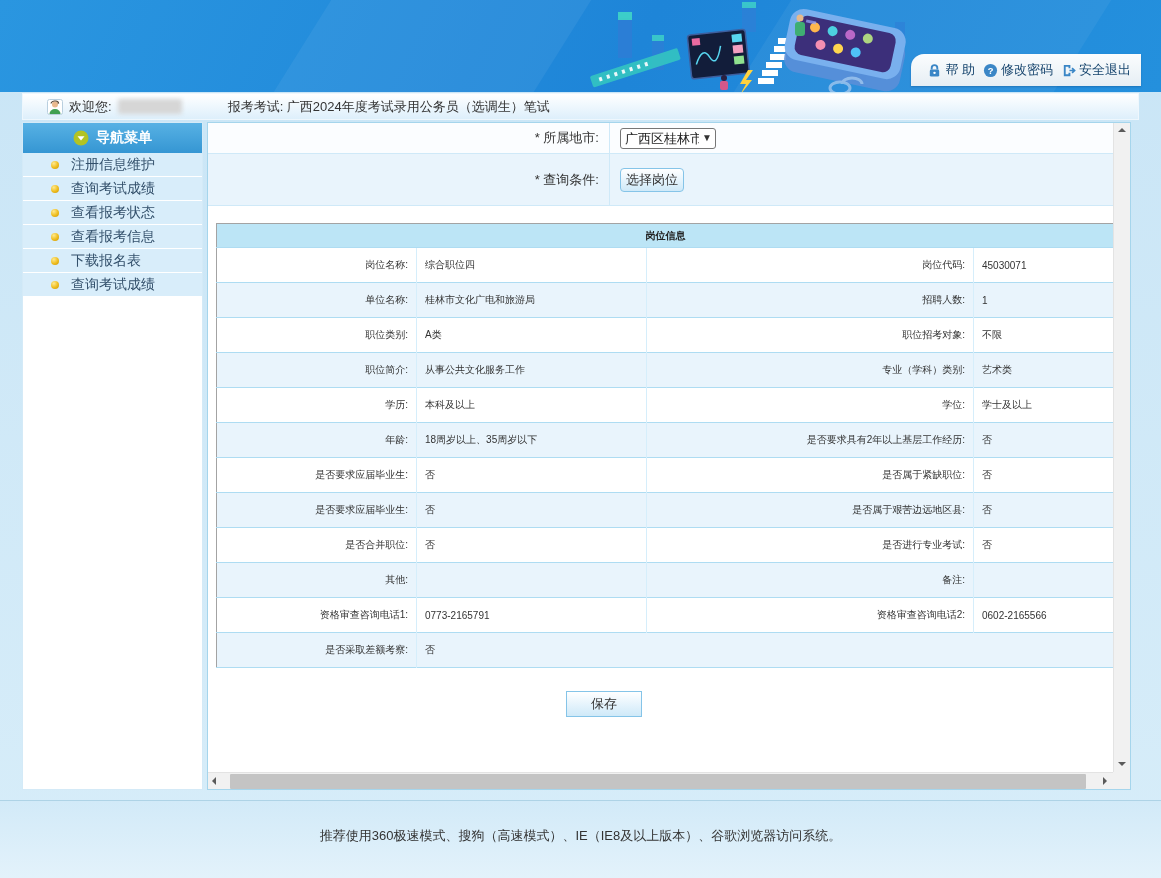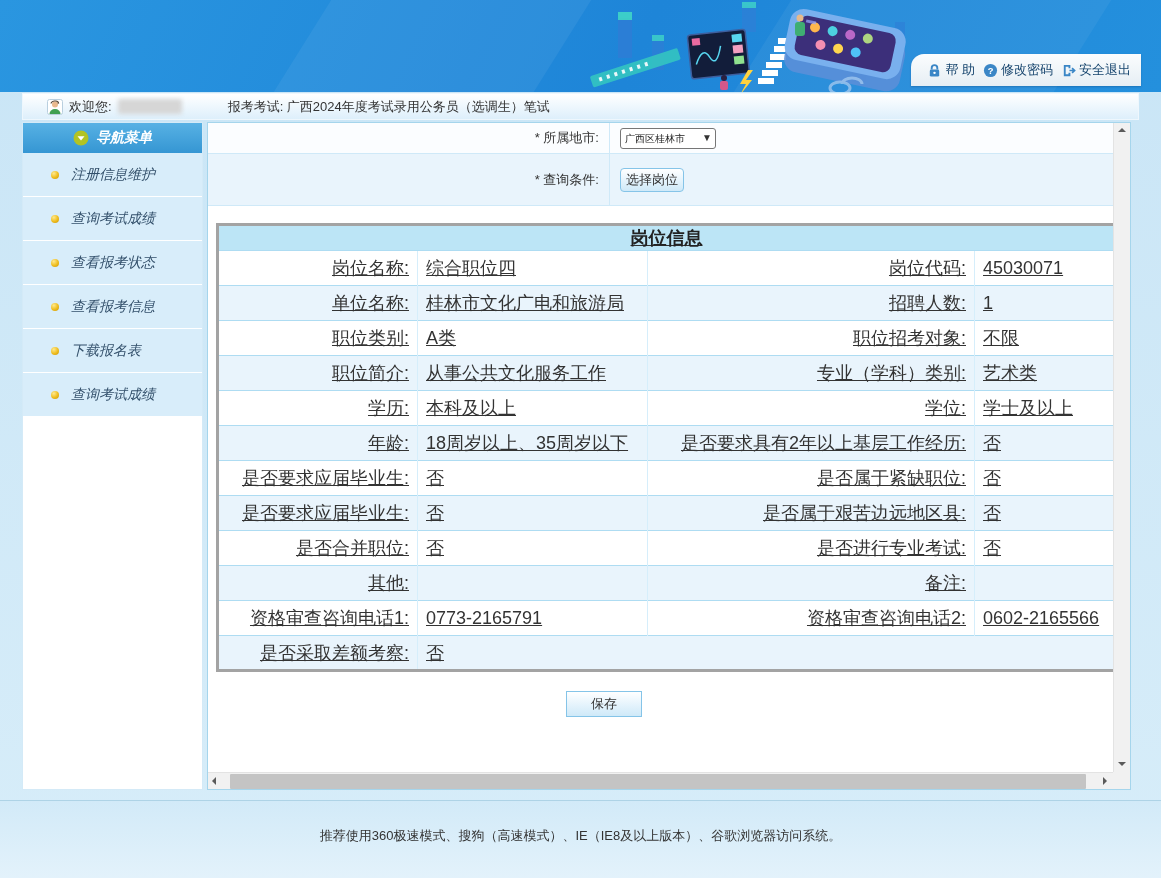--- a/index.html
+++ b/index.html
@@ -52,30 +52,30 @@
   .welcome-label { margin-right:6px; }
   .username-mask {
     width:64px; height:15px; background:#d6d6d6; border-radius:2px;
     filter:blur(2px); margin-right:46px;
   }
   .exam-info { color:#333; }
 
   
   .sidebar {
     position:absolute; left:22px; top:122px; width:181px; height:668px;
-    background:#ffffff; border:1px solid #d4eaf7;font-style:italic;
+    background:#ffffff; border:1px solid #d4eaf7;
   }
   .nav-header {
     height:30px; background:linear-gradient(180deg,#57b1e4 0%,#3596d3 100%);
     display:flex; align-items:center; justify-content:center; gap:7px;
     color:#fff; font-size:14px; font-weight:bold; cursor:pointer;
   }
   .nav-list { list-style:none; }
   .nav-item {
-    height:44px; background:#d8edfa; border-bottom:1px solid #ffffff;
+    height:24px; background:#d8edfa; border-bottom:1px solid #ffffff;
     display:flex; align-items:center; gap:12px; padding-left:28px;
     font-size:14px; color:#33506b; cursor:pointer;
   }
   .bullet {
     width:8px; height:8px; border-radius:50%;
     background:radial-gradient(circle at 35% 30%,#ffe98c 0%,#eebc1d 55%,#c89308 100%);
     flex:0 0 auto;
   }
 
   
@@ -90,44 +90,43 @@
     width:402px; border-right:1px solid #cfe9f8; text-align:right;
     padding-right:10px; font-size:13px; color:#333;
     display:flex; align-items:center; justify-content:flex-end;
   }
   .form-row .f-control { flex:1; display:flex; align-items:center; padding-left:10px; }
   .form-row.r1 { height:31px; background:#fbfdff; }
   .form-row.r2 { height:52px; background:#e9f4fc; }
 
   .select-wrap { position:relative; display:inline-block; }
   .city-select {
-    width:96px; height:21px; font-size:10px; color:#222;
+    width:96px; height:21px; font-size:13px; color:#222;
     font-family:Liberation Serif, serif;
     border:1px solid #767676; border-radius:3px; background:#ffffff;
     padding:0 16px 0 4px; appearance:none; -webkit-appearance:none;
   }
   .select-wrap .chev {
     position:absolute; right:4px; top:4px; font-size:10px; color:#333; pointer-events:none;
   }
 
   .btn {
     font-size:13px; color:#333; cursor:pointer;
     font-family:"Liberation Sans","DejaVu Sans",sans-serif;
     background:linear-gradient(180deg,#ffffff 0%,#e4f3fc 55%,#cfe9f8 100%);
     border:1px solid #85c4e8; border-radius:4px;
   }
   .query-btn { width:64px; height:24px; }
   .save-btn { position:absolute; left:358px; top:568px; width:76px; height:26px; border-radius:0; }
 
   
   .info-table {
     position:absolute; left:8px; top:100px; width:898px;
-    border-collapse:collapse; table-layout:fixed; font-size:18px;
-    border:3px solid #a3a3a3;
-    text-decoration:underline;
+    border-collapse:collapse; table-layout:fixed; font-size:10px;
+    border:1px solid #a3a3a3;
   }
   .info-table .t-head td {
     background:#bce5f6; height:24px; text-align:center;
     font-weight:bold; color:#222; border-bottom:1px solid #aedcf2;
   }
   .info-table tbody tr { height:35px; border-bottom:1px solid #aedcf2; }
   .info-table tbody tr:nth-child(even) { background:#e9f4fc; }
   .info-table tbody tr:nth-child(odd) { background:#ffffff; }
   .info-table td.lbl { text-align:right; padding-right:8px; color:#333; border-left:1px solid #d6eefb; }
   .info-table td.val { text-align:left; padding-left:8px; color:#333; border-left:1px solid #d6eefb; }

